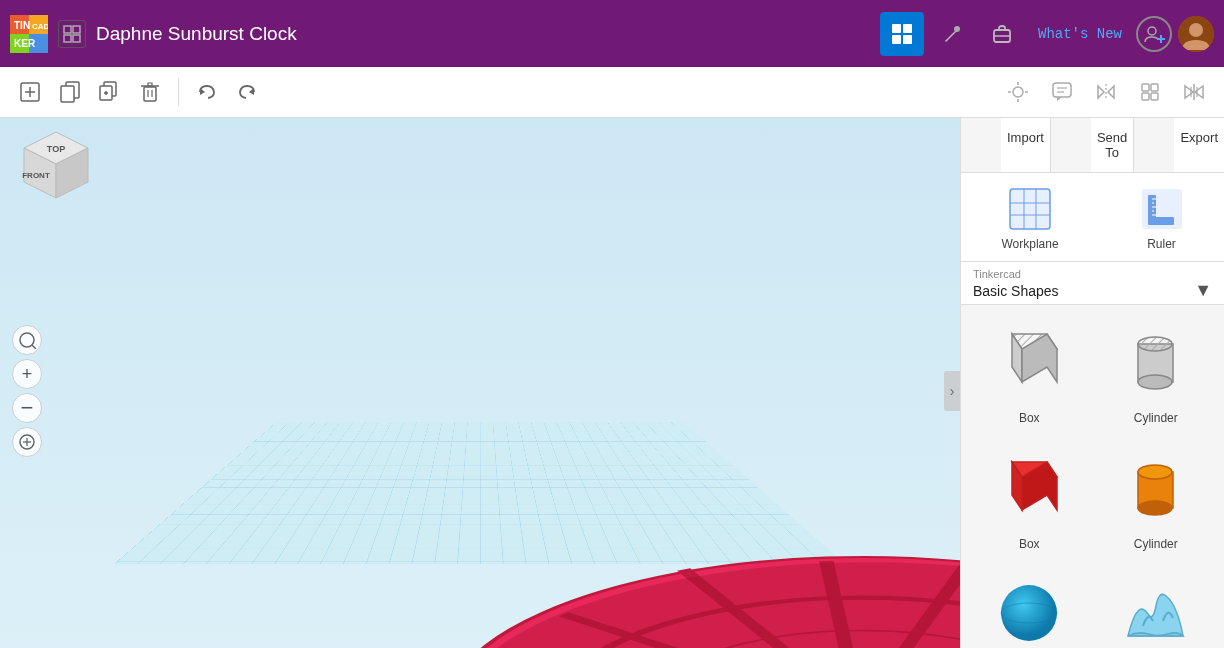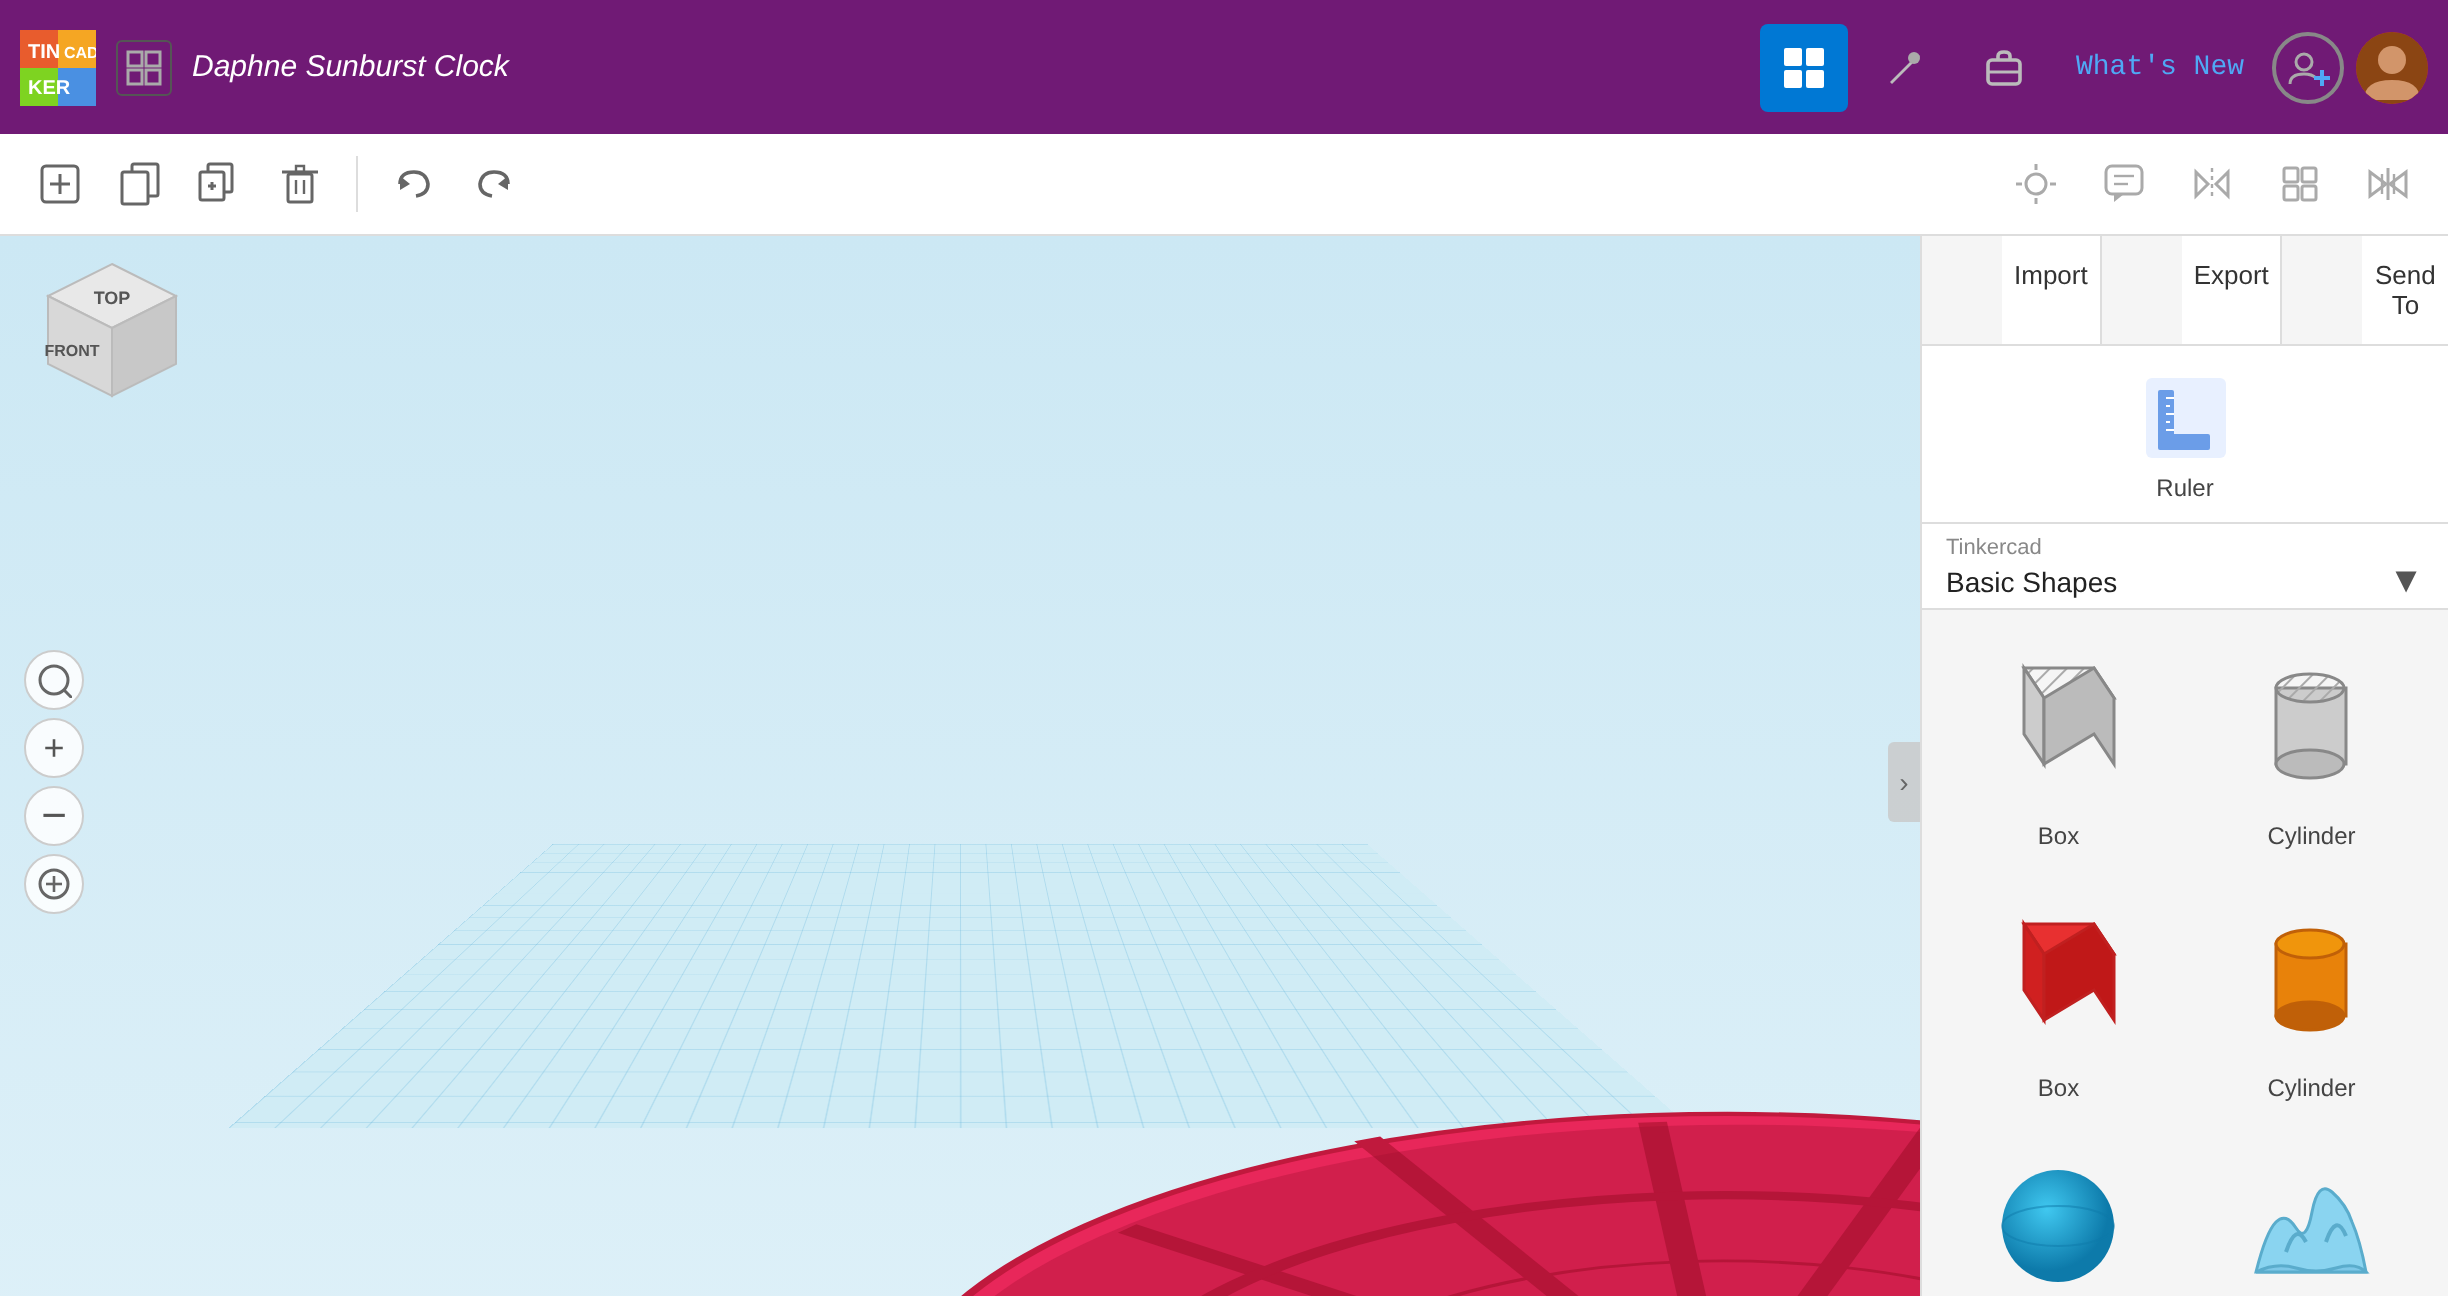--- a/index.html
+++ b/index.html
@@ -303,21 +303,21 @@
 
   <div id="grid-icon-btn">
     <svg width="18" height="18" viewBox="0 0 18 18">
       <rect x="1" y="1" width="7" height="7" fill="none" stroke="#aaa" stroke-width="1.5"></rect>
       <rect x="10" y="1" width="7" height="7" fill="none" stroke="#aaa" stroke-width="1.5"></rect>
       <rect x="1" y="10" width="7" height="7" fill="none" stroke="#aaa" stroke-width="1.5"></rect>
       <rect x="10" y="10" width="7" height="7" fill="none" stroke="#aaa" stroke-width="1.5"></rect>
     </svg>
   </div>
 
-  <span style="color:white; font-size:15px; font-weight:500;font-style:italic;">Daphne Sunburst Clock</span>
+  <span style="color:white; font-size:19px; font-weight:500;">Daphne Sunburst Clock</span>
 
   <div id="topbar-right">
 
     <div class="nav-icon-btn active">
       <svg width="22" height="22" viewBox="0 0 22 22">
         <rect x="1" y="1" width="9" height="9" fill="white" rx="1"></rect>
         <rect x="12" y="1" width="9" height="9" fill="white" rx="1"></rect>
         <rect x="1" y="12" width="9" height="9" fill="white" rx="1"></rect>
         <rect x="12" y="12" width="9" height="9" fill="white" rx="1"></rect>
       </svg>
@@ -558,25 +558,40 @@
 
     <div id="collapse-handle">
       <span style="font-size:14px;color:#666;">›</span>
     </div>
   </div>
 
   <div id="right-panel">
 
     <div id="action-buttons">
       <div class="action-btn">Import</div>
+      <div class="action-btn">Send To</div>
       <div class="action-btn">Export</div>
-      <div class="action-btn">Send To</div>
     </div>
 
     <div id="panel-tools">
+      <div class="panel-tool">
+        <svg class="panel-tool-icon" viewBox="0 0 44 44" xmlns="http://www.w3.org/2000/svg">
+
+          <rect x="2" y="2" width="40" height="40" rx="3" fill="#e8f0ff"></rect>
+
+          <g stroke="#6b9de8" stroke-width="1" fill="none">
+            <line x1="2" y1="16" x2="42" y2="16"></line>
+            <line x1="2" y1="28" x2="42" y2="28"></line>
+            <line x1="16" y1="2" x2="16" y2="42"></line>
+            <line x1="28" y1="2" x2="28" y2="42"></line>
+          </g>
+          <rect x="2" y="2" width="40" height="40" rx="3" fill="none" stroke="#6b9de8" stroke-width="1.5"></rect>
+        </svg>
+        <span style="font-size:12px;color:#444;">Workplane</span>
+      </div>
       <div class="panel-tool">
         <svg class="panel-tool-icon" viewBox="0 0 44 44" xmlns="http://www.w3.org/2000/svg">
 
           <rect x="2" y="2" width="40" height="40" rx="3" fill="#e8f0ff"></rect>
 
           <rect x="8" y="8" width="8" height="28" fill="#6b9de8" rx="1"></rect>
           <rect x="8" y="30" width="26" height="8" fill="#6b9de8" rx="1"></rect>
 
           <g stroke="white" stroke-width="1">
             <line x1="12" y1="12" x2="16" y2="12"></line>

